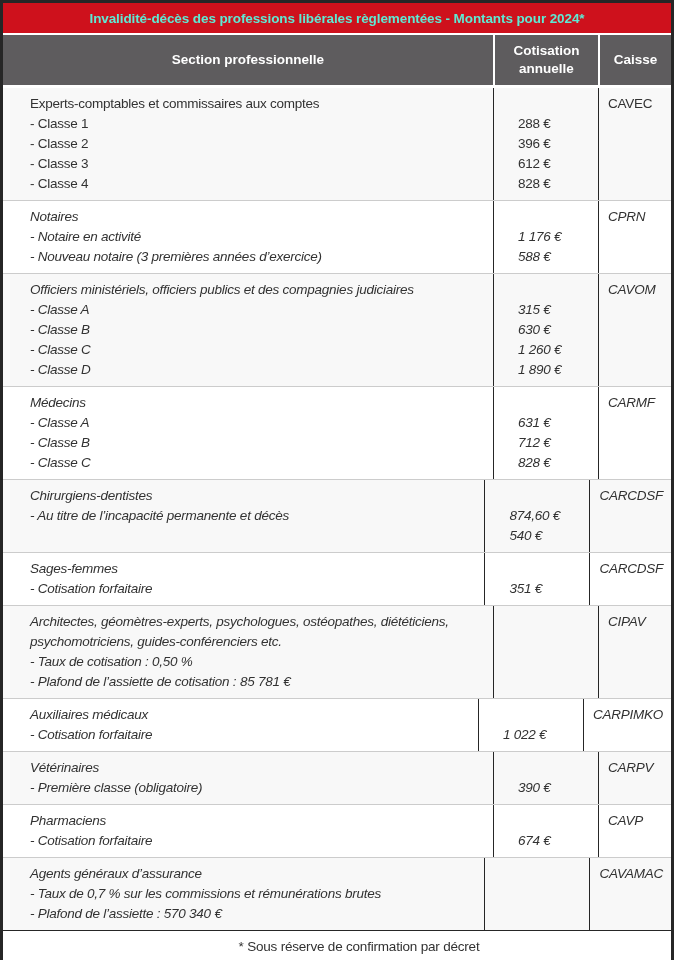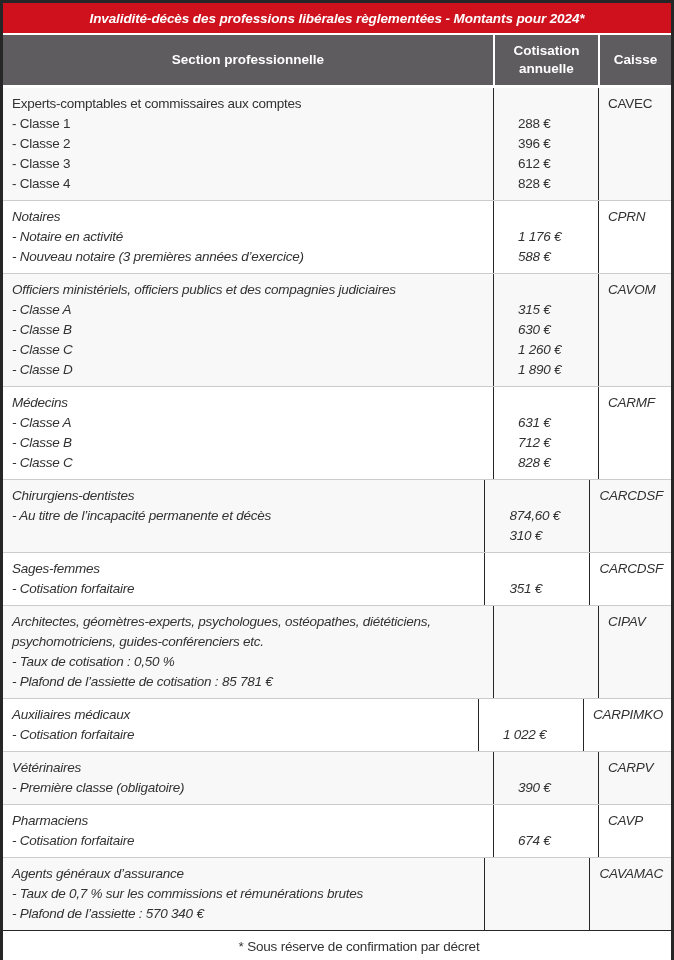--- a/index.html
+++ b/index.html
@@ -18,29 +18,28 @@
     width:674px;
   }
   .table-frame{
     width:674px;
     border:3px solid var(--bdark);
     background:#ffffff;
   }
   .title-bar{
     height:30px;
     background:var(--red);
-    color:#ffffff;
+    color:#5eead4;
     font-size:13.5px;
     font-weight:bold;
     letter-spacing:-0.1px;
     display:flex;
     align-items:center;
     justify-content:center;
     text-align:center;
-    font-style:italic;
   }
   .title-gap{height:2px;background:#ffffff;}
   .head-row{
     display:flex;
     height:50px;
   }
   .head-cell{
     background:var(--gray);
     color:#ffffff;
     font-size:13.5px;
@@ -62,21 +61,21 @@
   }
   .body-rows .row:nth-child(odd){background:var(--stripe);}
   .body-rows .row + .row{border-top:1px solid var(--blight);font-style:italic;}
   .cell{
     font-size:13.5px;
     letter-spacing:-0.25px;
     line-height:20px;
     padding:6px 8px;
   }
   .cell .line{white-space:nowrap;}
-  .cell.section{flex:1 1 auto;padding-left:9px;}
+  .cell.section{flex:1 1 auto;padding-left:27px;}
   .cell.amounts{flex:0 0 105px;border-left:1px solid var(--bdark);padding-left:24px;}
   .cell.caisse{
     flex:0 0 73px;
     border-left:1px solid var(--bdark);
     display:flex;
     align-items:flex-start;
     padding-left:9px;
   }
   .footnote{
     border-top:1px solid var(--bdark);
@@ -175,21 +174,21 @@
         </div>
       </div>
       <div class="row">
         <div class="cell section">
           <div class="line">Chirurgiens-dentistes</div>
           <div class="line">- Au titre de l’incapacité permanente et décès</div>
         </div>
         <div class="cell amounts">
           <div class="line">&nbsp;</div>
           <div class="line">874,60 €</div>
-          <div class="line">310 €</div>
+          <div class="line">540 €</div>
         </div>
         <div class="cell caisse">
           <div class="line">CARCDSF</div>
         </div>
       </div>
       <div class="row">
         <div class="cell section">
           <div class="line">Sages-femmes</div>
           <div class="line">- Cotisation forfaitaire</div>
         </div>

